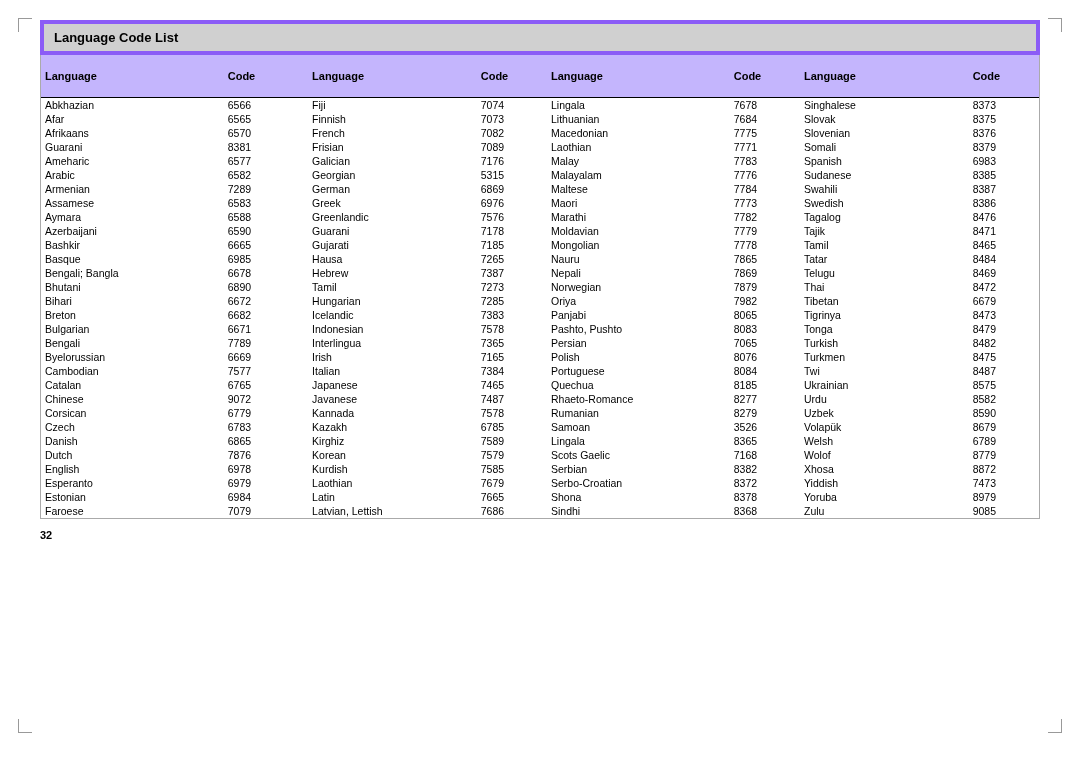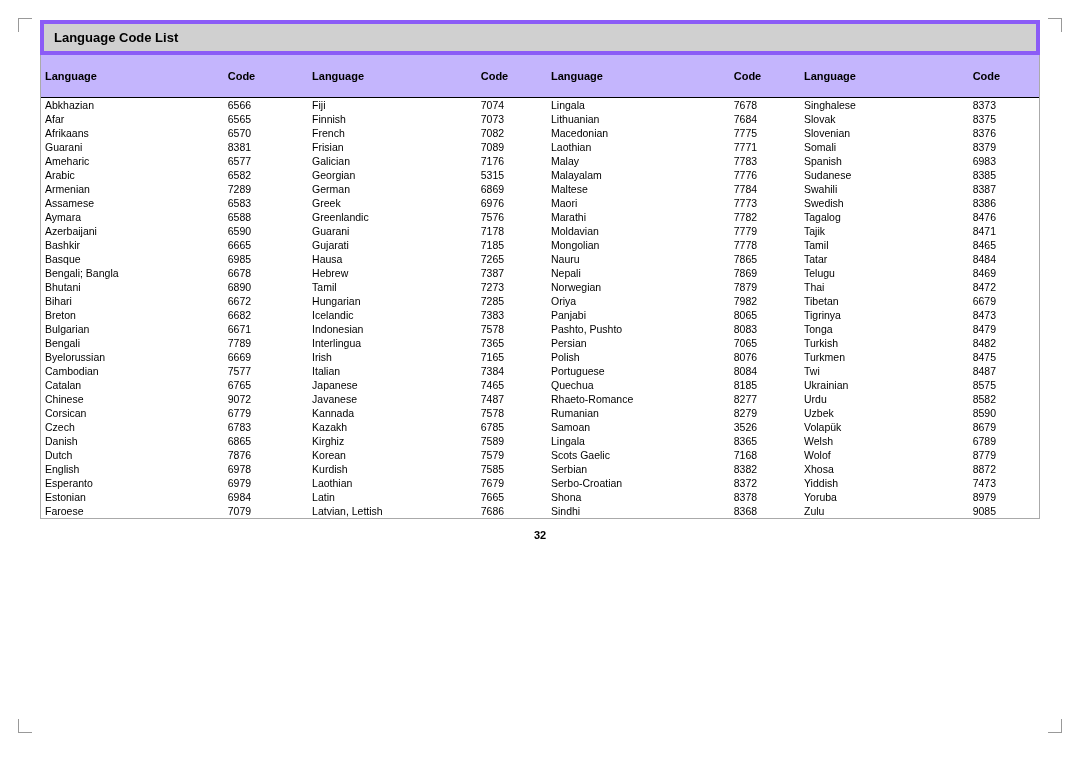--- a/index.html
+++ b/index.html
@@ -60,21 +60,20 @@
     .col-lang { width: 13%; }
     .col-code { width: 6%; }
     .col-lang2 { width: 12%; }
     .col-code2 { width: 5%; }
     .col-lang3 { width: 13%; }
     .col-code3 { width: 5%; }
     .col-lang4 { width: 12%; }
     .col-code4 { width: 5%; }
 
     .page-num {
-      text-align: center;
       margin-top: 10px;
       font-size: 11px;
       font-weight: bold;
     }
   </style>
 </head>
 <body>
 
 <div class="page">
   <div class="corner tl"></div>

